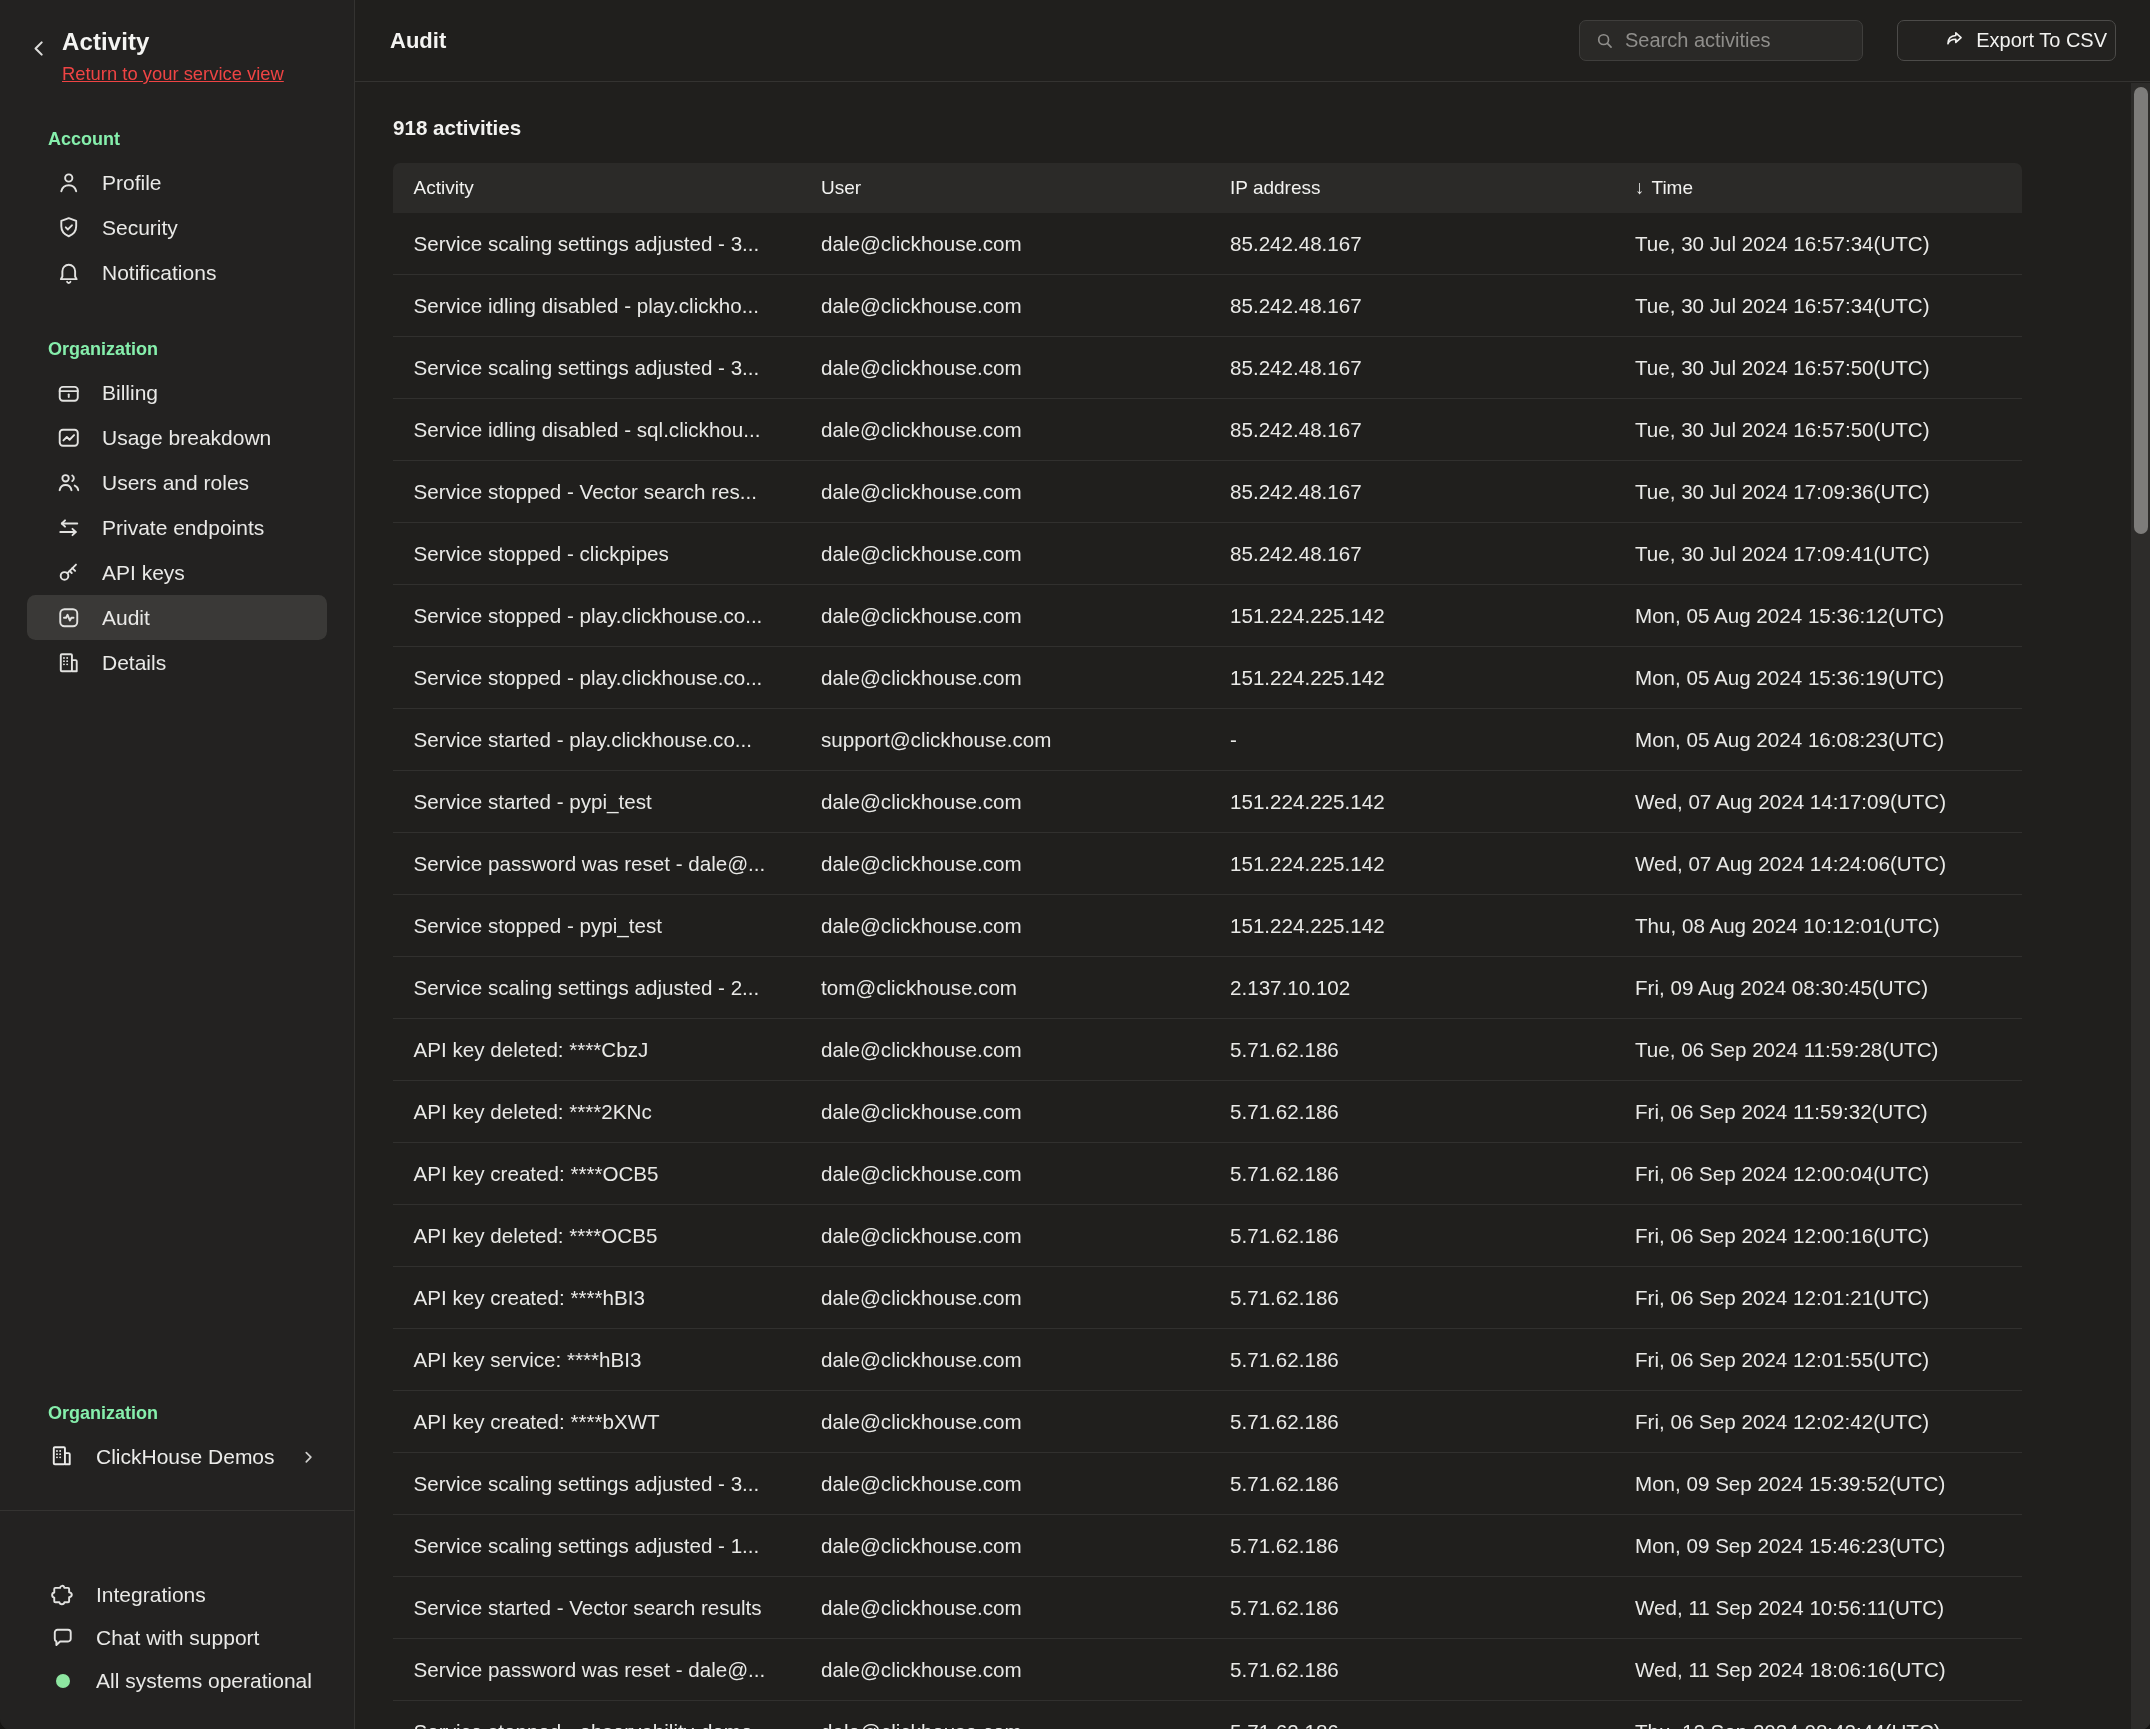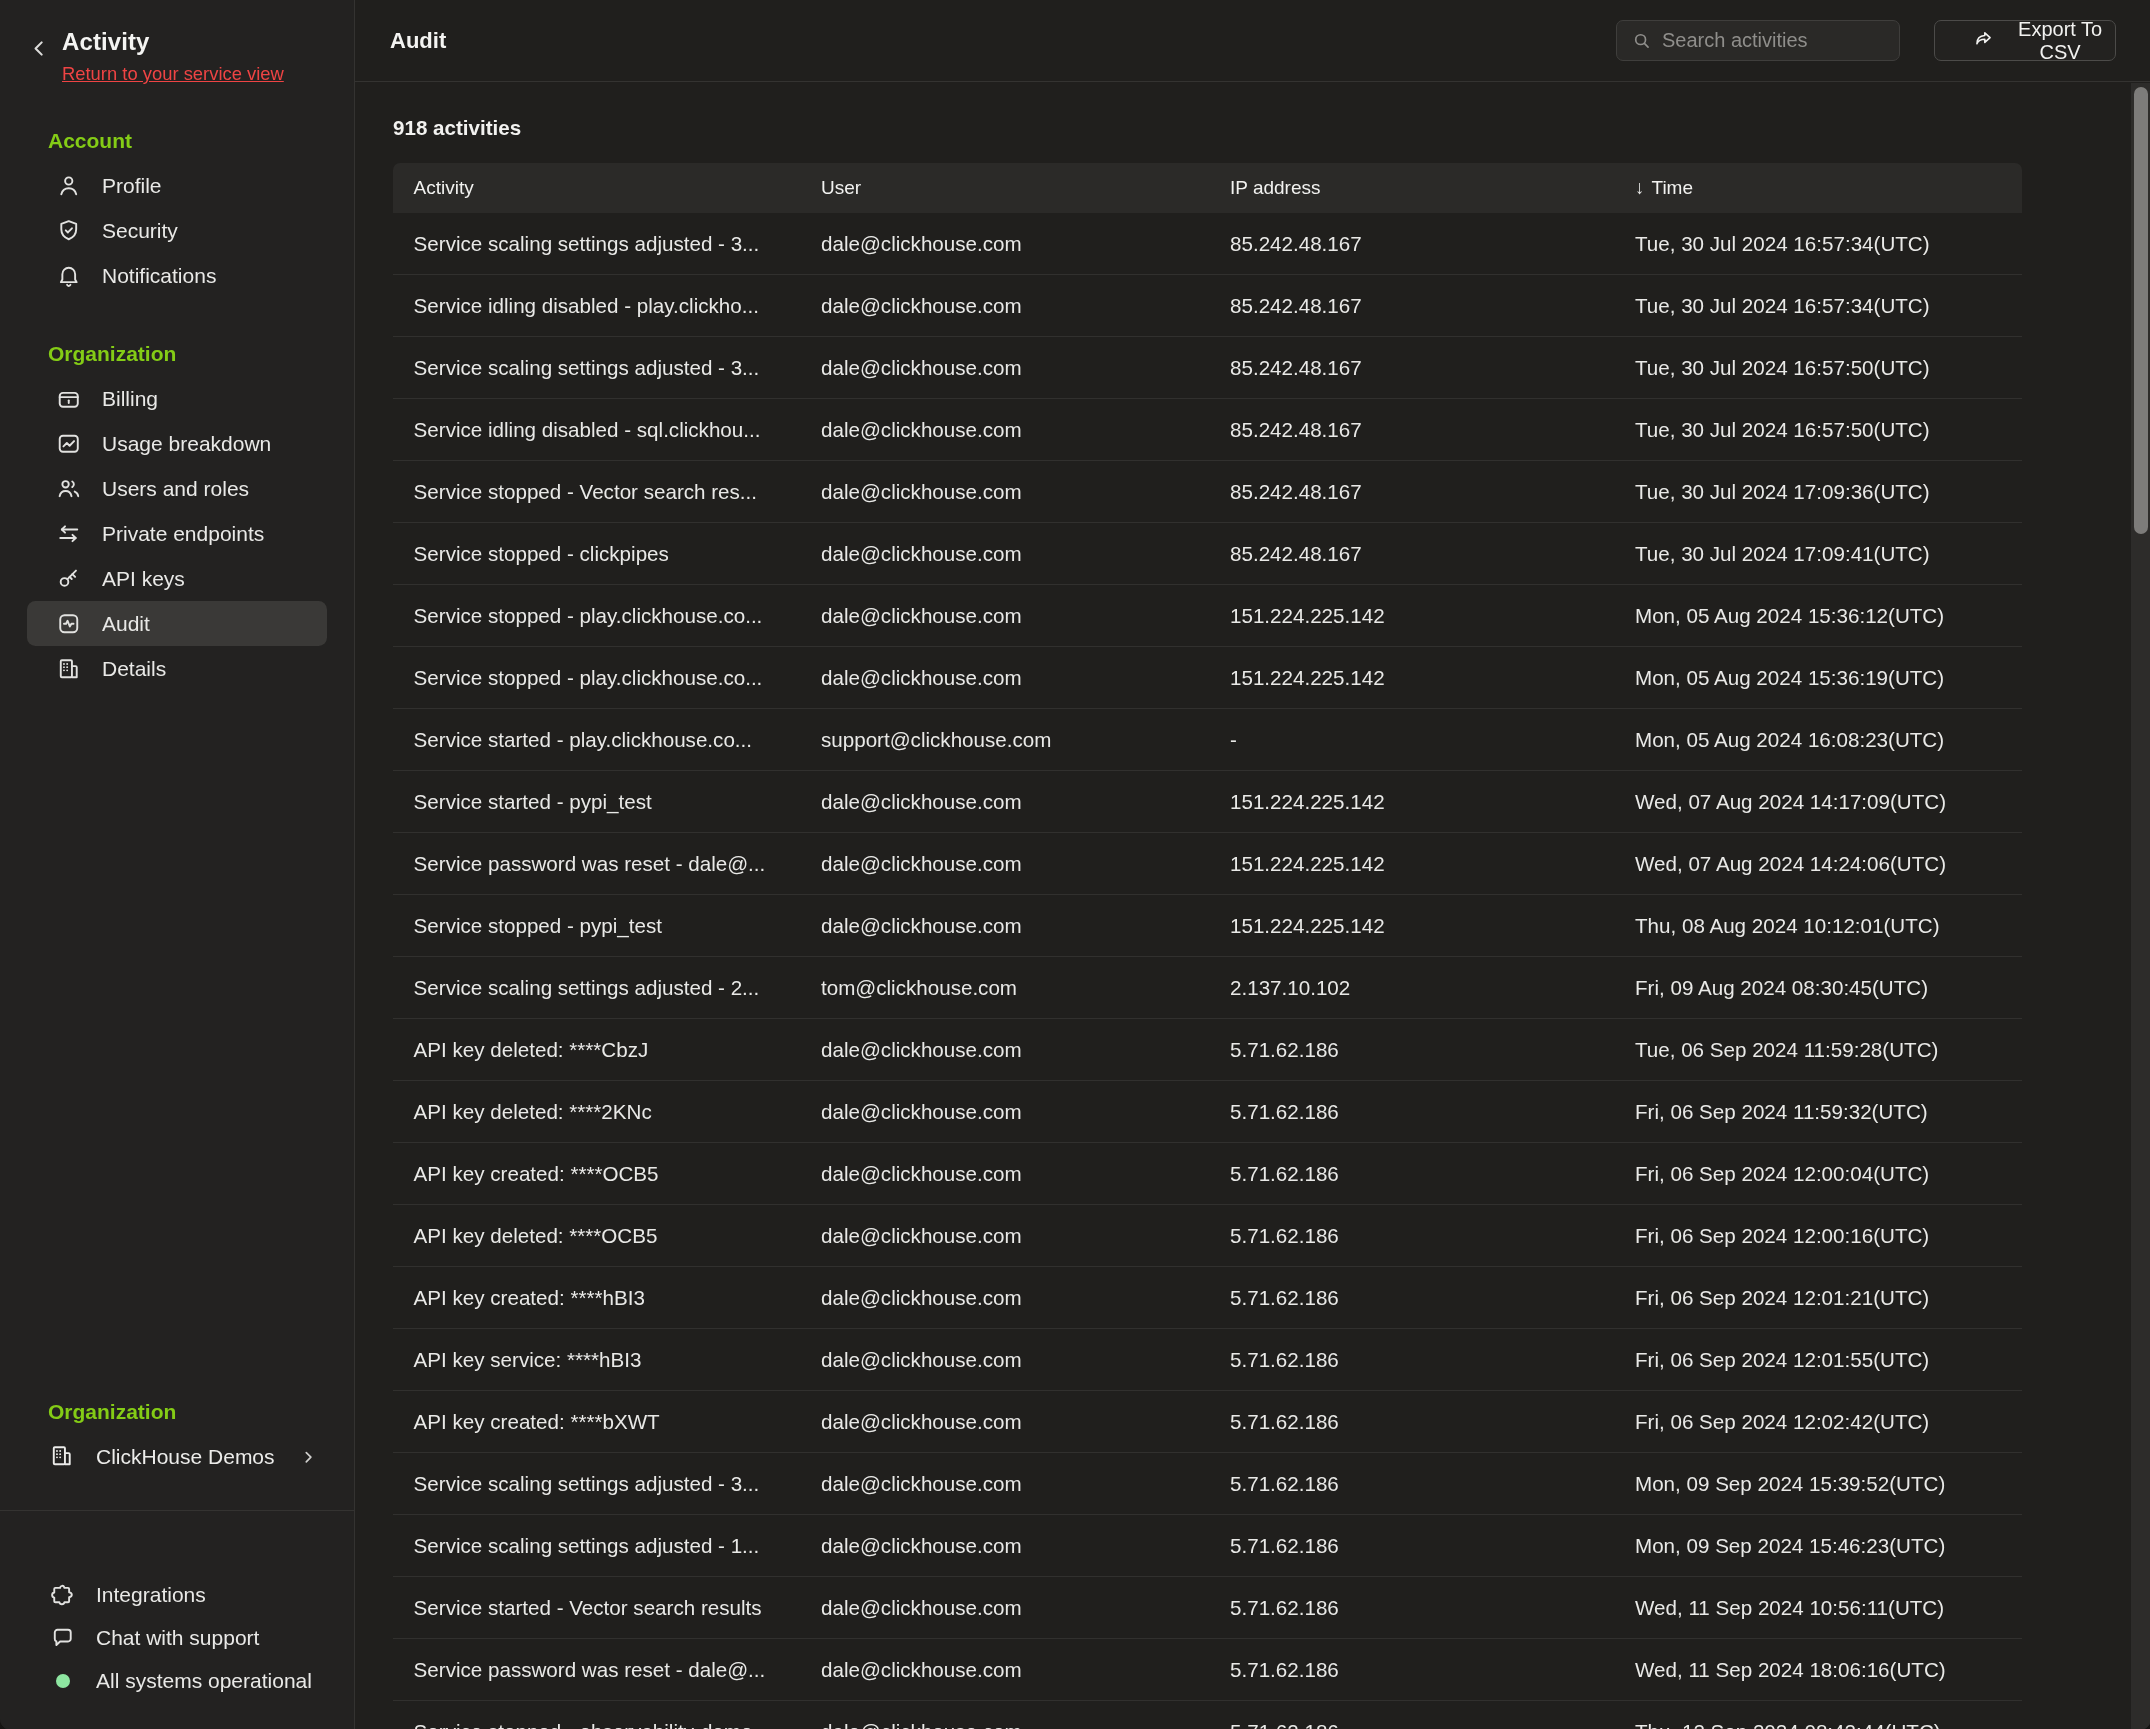--- a/index.html
+++ b/index.html
@@ -15,21 +15,21 @@
   
   .sidebar { width:355px; min-width:355px; background:#232221;
              border-right:0.7px solid #343331; display:flex; flex-direction:column; }
   .sidebar-header { position:relative; padding:28px 21px 0 62px; }
   .back-btn { position:absolute; left:27px; top:37px; width:25.5px; height:25.5px;
               background:none; border:none; color:#dddddb; cursor:pointer; padding:0; }
   .back-btn svg { width:21px; height:21px; }
   .app-title { font-size:24px; font-weight:700; color:#f4f4f2; letter-spacing:0.1px; }
   .app-subtitle { margin-top:7px; font-size:18.4px; color:#ef4444;text-decoration:underline; }
   .section-label { padding:0 0 0 48px; margin-top:44px; margin-bottom:10px;
-                   font-size:21px; font-weight:600; color:#84cc16; }
+                   font-size:18px; font-weight:600; color:#86efac; }
   .nav { display:flex; flex-direction:column; padding:0 27px; }
   .nav-item { display:flex; align-items:center; gap:20px; height:45px;
               padding:0 0 0 28px; border-radius:8.5px; cursor:pointer;
               font-size:21px; color:#e9e9e7; }
   .nav-item .icn { width:27px; height:27px; display:flex; align-items:center;
                    justify-content:center; color:#e2e2e0; flex:0 0 27px; }
   .nav-item .icn svg { width:25.5px; height:25.5px; }
   .nav-item.selected { background:#3a3937; }
   .sidebar-bottom { margin-top:auto; }
   .org-switcher { display:flex; align-items:center; gap:20px; height:45px;
@@ -46,21 +46,21 @@
   .topbar { height:82px; min-height:82px; border-bottom:0.7px solid #343331;
             display:flex; align-items:center; padding:0 35px; }
   .page-title { font-size:22px; font-weight:700; color:#f4f4f2; }
   .topbar-right { margin-left:auto; display:flex; align-items:center; gap:34px; }
   .search-box { width:284px; height:41px; background:#2a2927; border:0.7px solid #3f3e3c;
                 border-radius:7px; display:flex; align-items:center; padding:0 14px; gap:10px; }
   .search-box .sic { color:#8f8e8b; width:21px; height:21px; flex:0 0 21px; }
   .search-box input { flex:1; background:transparent; border:none; outline:none;
                       font-family:inherit; font-size:20px; color:#fde047; min-width:0; }
   .search-box input::placeholder { color:#8f8e8b; }
-  .export-btn { width:182px; height:41px; background:#232220; border:0.7px solid #4c4b49;
+  .export-btn { width:219px; height:41px; background:#232220; border:0.7px solid #4c4b49;
                 border-radius:7px; display:flex; align-items:center; justify-content:center;
                 gap:11.3px; color:#f2f2f0; font-size:20px; font-family:inherit; cursor:pointer;padding-left:38px; }
   .export-btn svg { width:21px; height:21px; }
 
   .content { padding:34px 129px 0 38px; flex:1; min-height:0; }
   .activities-count { font-size:20.6px; font-weight:700; color:#f2f2f0; }
 
   .table { margin-top:23px; border-radius:7px 7px 0 0; overflow:hidden; }
   .thead { display:grid; grid-template-columns:428px 409px 405px 1fr; height:50px;
            align-items:center; background:#2b2a28; }

